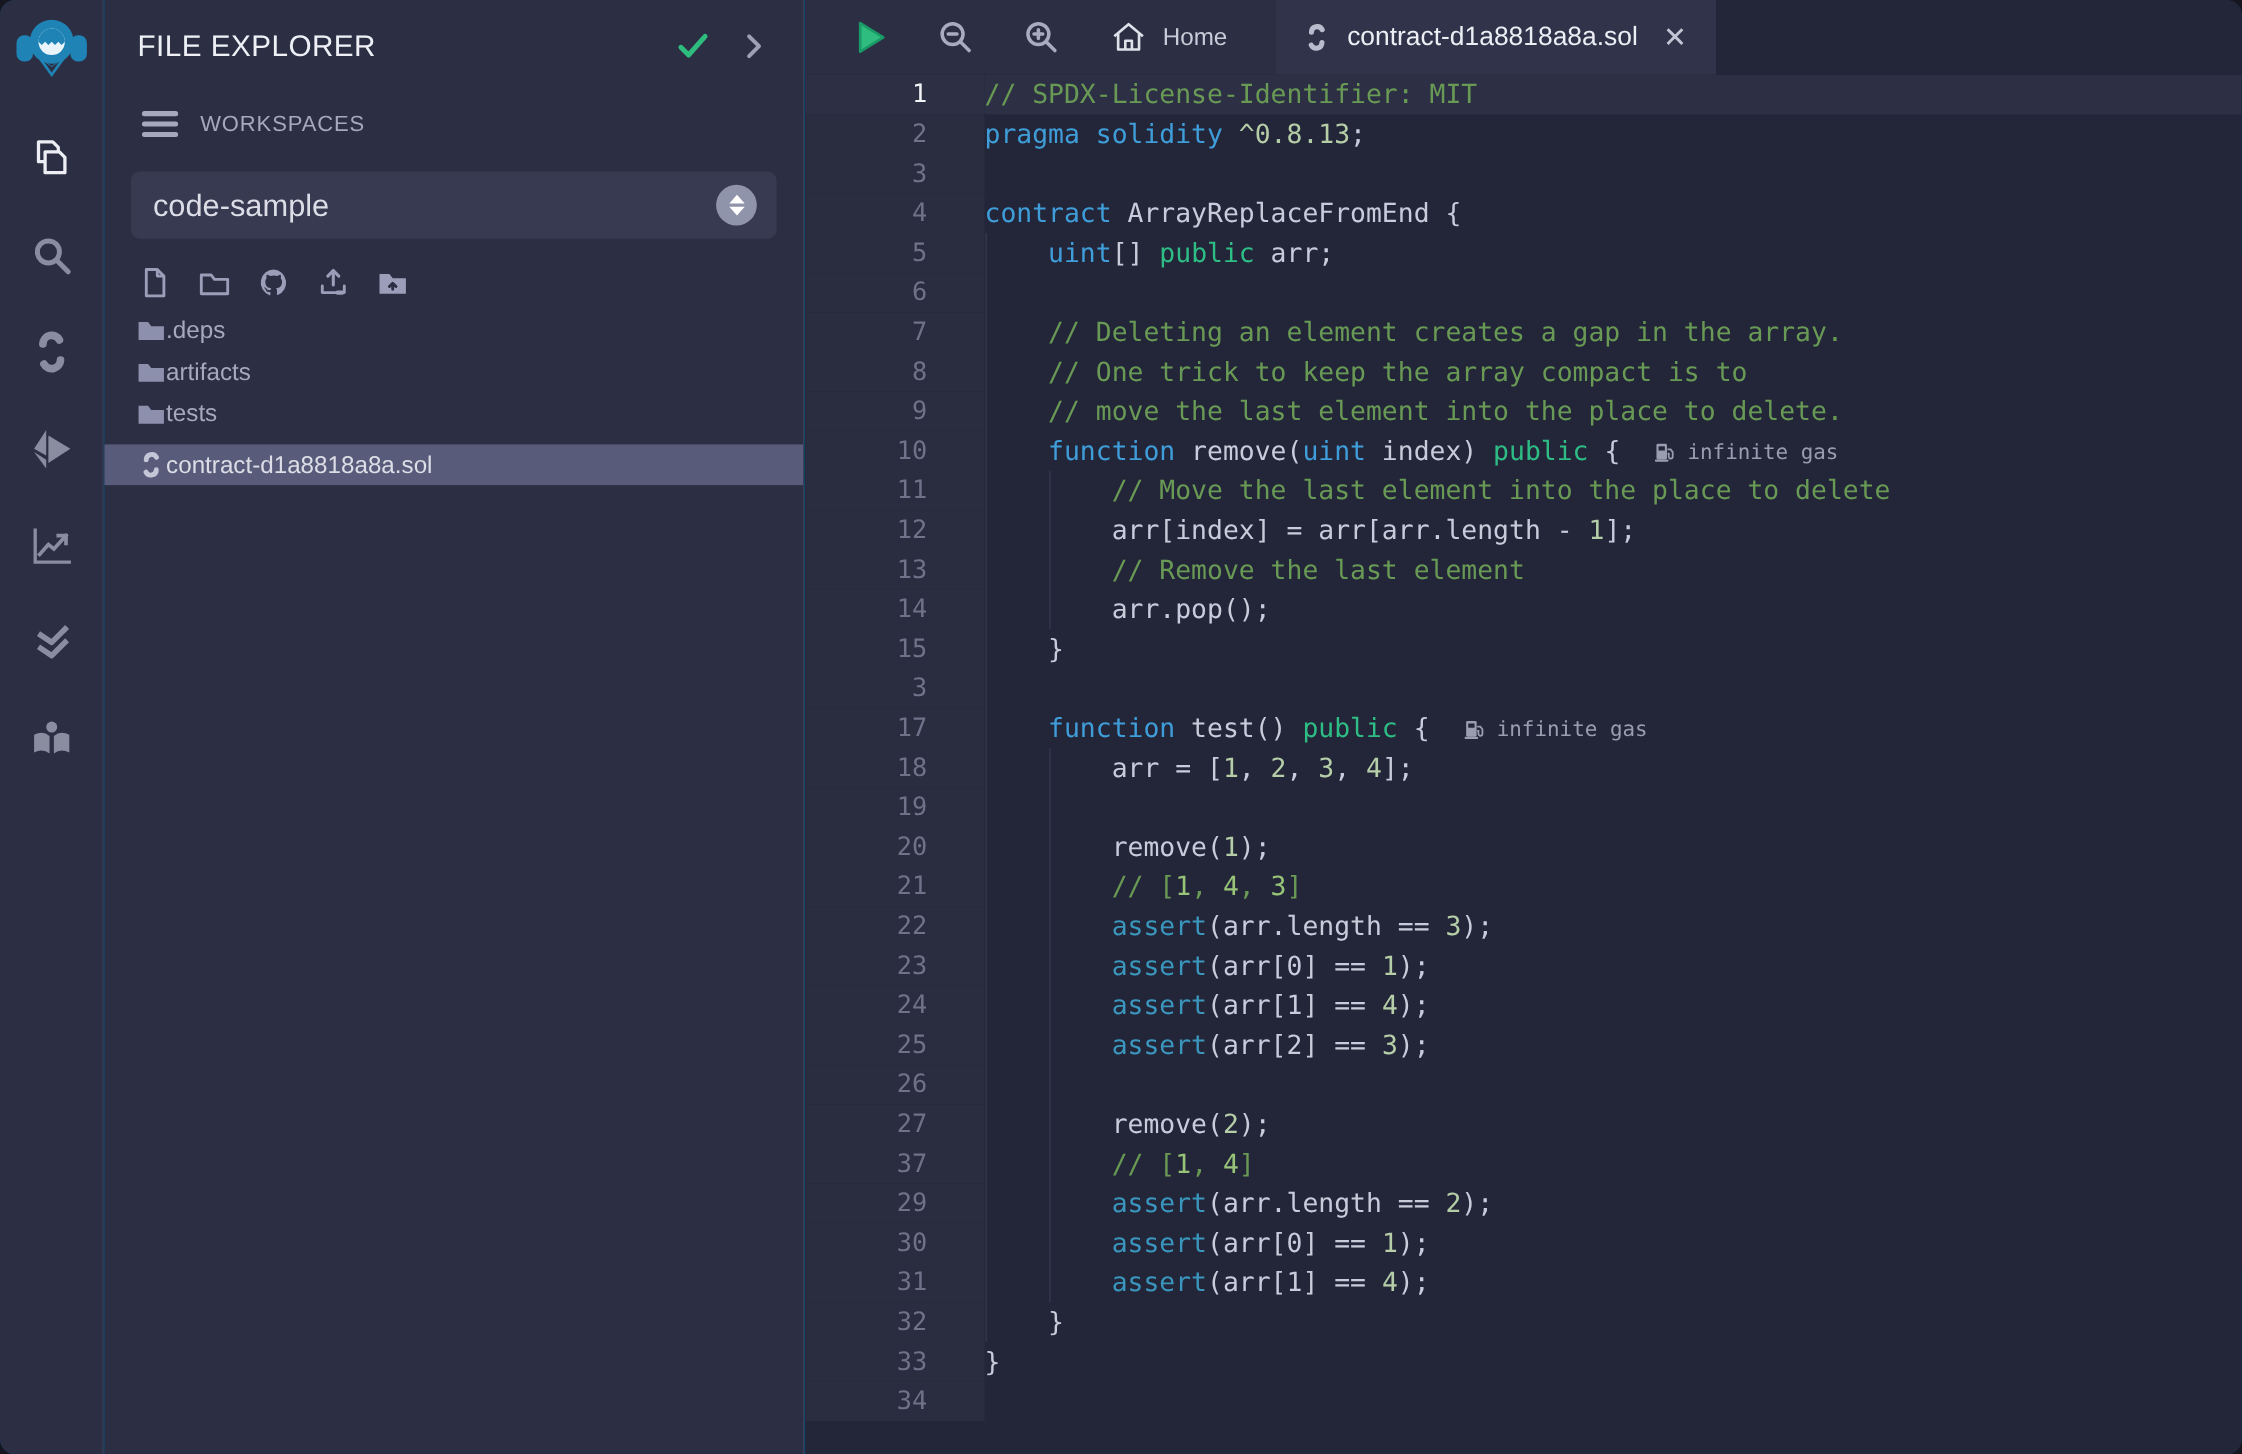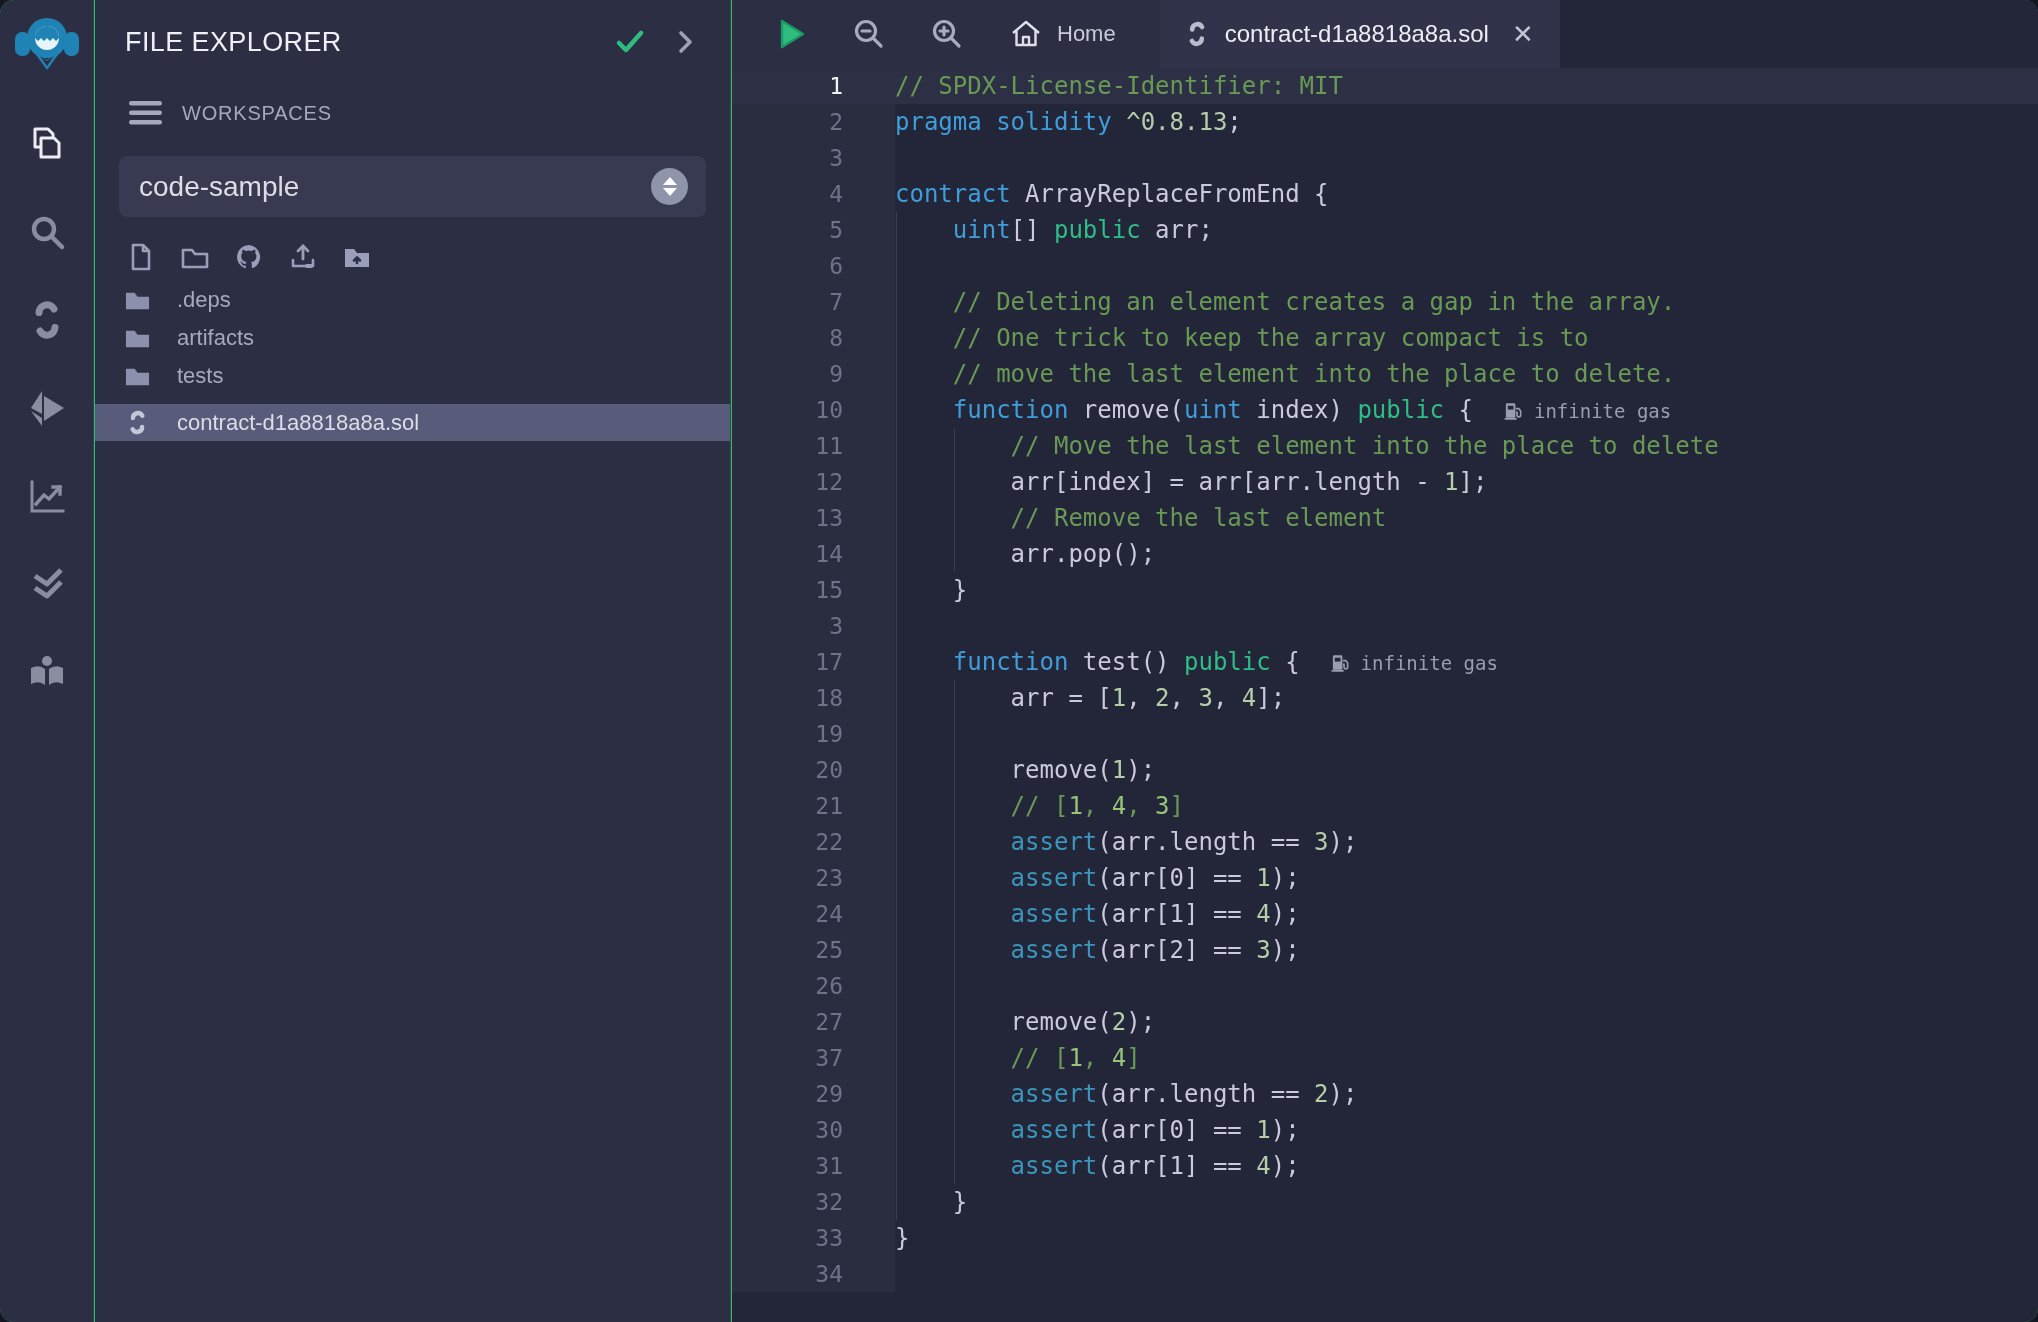--- a/index.html
+++ b/index.html
@@ -1,18 +1,18 @@
 <!DOCTYPE html>
 <html><head>
 <meta charset="utf-8">
 <style>
   * { box-sizing: border-box; margin: 0; padding: 0; }
   html,body { background:#15161f; }
   body { font-family: "Liberation Sans", sans-serif; }
-  .app{ position:relative; width:2038px; height:1322px; background:#22c55e;
+  .app{ position:relative; width:2038px; height:1322px; background:#0c4a6e;
         border-radius:14px; overflow:hidden; }
 
   
   .rail{ position:absolute; left:0; top:0; width:94px; height:100%;
          background:#2c2f44; border-right:1px solid #3b3e55; display:flex;
          flex-direction:column; align-items:center; }
   .logo{ width:66px; height:66px; margin-top:10px; cursor:pointer; }
   .rail-btn{ width:94px; height:88px; display:flex; align-items:center; justify-content:center;
              background:none; border:none; cursor:pointer; }
   .rail-btn svg{ width:40px; height:40px; }
@@ -32,21 +32,21 @@
   .ws-value{ flex:1; font-size:28px; color:#dcdde6; }
   .spinner{ width:37px; height:37px; border-radius:50%; background:#9094aa; border:none;
             display:flex; flex-direction:column; align-items:center; justify-content:center;
             gap:3px; cursor:pointer; }
   .spinner i{ width:0; height:0; border-left:7px solid transparent; border-right:7px solid transparent; }
   .spinner .up{ border-bottom:8px solid #ffffff; }
   .spinner .dn{ border-top:8px solid #ffffff; }
   .exp-toolbar{ display:flex; align-items:center; gap:18px; margin:22px 0 6px 28px; }
   .exp-toolbar .icon-btn svg{ width:28px; height:28px; }
   .tree{ margin-top:2px; }
-  .tree-row{ display:flex; align-items:center; gap:27px; height:38px; padding-left:30px;
+  .tree-row{ display:flex; align-items:center; gap:1px; height:38px; padding-left:30px;
              cursor:pointer; font-size:22px; color:#a6a8bf; }
   .tree-row svg{ width:25px; height:25px; flex:0 0 auto; }
   .tree-row.selected{ background:#585c7a; color:#dcdde6; height:37px; margin-top:9px; }
 
   
   .main{ position:absolute; left:732px; top:0; right:0; height:100%; background:#232538; }
   .tabbar{ display:flex; height:68px; align-items:stretch; }
   .tab-controls{ display:flex; align-items:center; background:#2c2f44; padding:0 0 0 38px; gap:36px; }
   .tab-controls .icon-btn svg{ width:34px; height:34px; }
   .home-tab{ display:flex; align-items:center; gap:15px; padding:0 44px 0 6px; cursor:pointer; }

